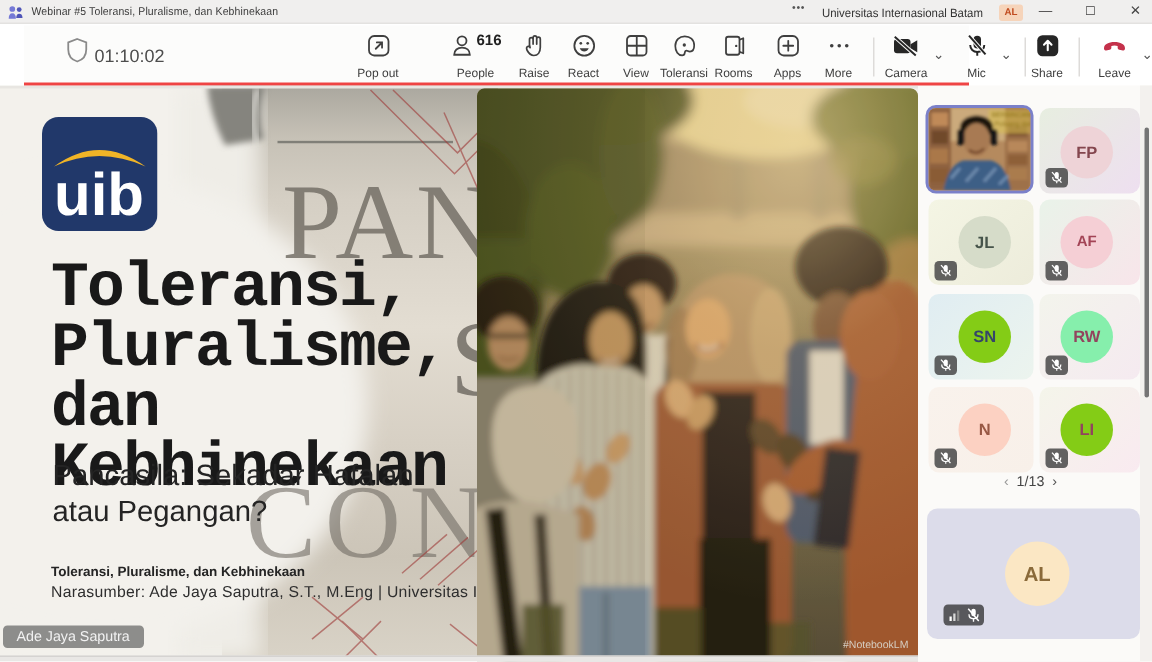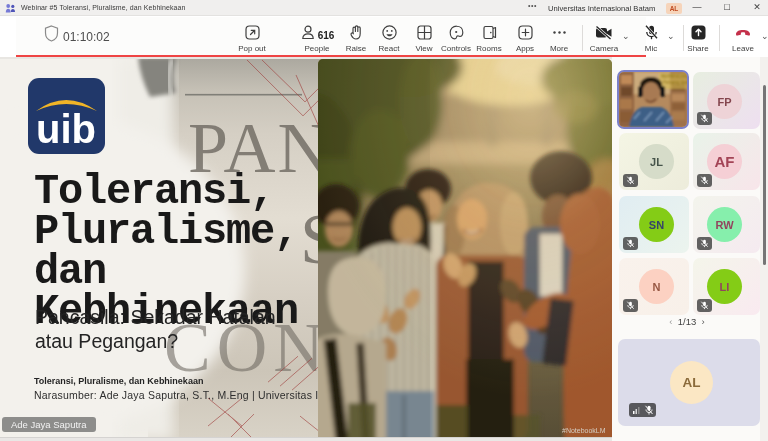--- a/index.html
+++ b/index.html
@@ -10,21 +10,21 @@
 
 #titlebar{position:absolute;left:0;top:0;width:768px;height:16px;background:#f0efee;border-bottom:1px solid #e3e2e0}
 #titlebar .tname{position:absolute;left:21px;top:3px;font-size:7.5px;color:#3a3a3a;letter-spacing:.1px;transform:scaleX(.93);transform-origin:0 0}
 #titlebar .dots{position:absolute;left:528px;top:2px;font-size:7px;letter-spacing:.5px;color:#555}
 #titlebar .org{position:absolute;left:548px;top:3.5px;font-size:8px;color:#333;transform:scaleX(.95);transform-origin:0 0}
 #titlebar .albadge{position:absolute;left:666px;top:2.5px;width:16px;height:11px;background:#f6d4ba;border-radius:2px;font-size:6.5px;font-weight:bold;color:#c04a1e;text-align:center;line-height:11px}
 .winbtn{position:absolute;top:0;width:14px;height:15px;color:#444;font-size:9px;text-align:center;line-height:15px}
 
 #toolbar{position:absolute;left:16px;top:17px;width:630px;height:41px;background:#fcfcfb;border-bottom:3px solid #ef4444}
 .tbtn{position:absolute;top:5px;width:44px;text-align:center}
-.tbtn .ic{height:19px;display:flex;align-items:flex-end;justify-content:center}
+.tbtn .ic{height:19px;display:flex;align-items:flex-start;justify-content:center}
 .tbtn .lb{font-size:8px;color:#3e3e3e;margin-top:3px;white-space:nowrap}
 .sep{position:absolute;top:8px;width:1px;height:26px;background:#dddbd9}
 .chev{position:absolute;top:14px;font-size:9px;color:#555}
 #timer{position:absolute;left:47px;top:13px;font-size:12px;color:#4d4d4d}
 
 #slide{position:absolute;left:0;top:57px;width:612px;height:384px;background:#f3f1ec;overflow:hidden}
 #stone{position:absolute;left:0;top:0;width:612px;height:383px}
 #uiblogo{position:absolute;left:28px;top:21px;width:77px;height:76px}
 #title1{position:absolute;left:34px;top:115px;width:300px;font-family:Liberation Mono, monospace;font-weight:bold;font-size:42px;line-height:40px;color:#191919;letter-spacing:-1.2px}
 #subtitle{position:absolute;left:35px;top:249px;width:290px;font-size:19.5px;line-height:23.5px;color:#242424}
@@ -123,21 +123,21 @@
       <div class="lb">View</div>
     </div>
 
     <div class="tbtn" style="left:418px">
       <div class="ic">
           <svg width="17" height="17" viewBox="0 0 17 17">
             <path d="M8.5 2.2 C12 2.2 14.8 4.3 14.8 8.2 C14.8 10.8 13.6 12.4 11.9 12.4 C10.8 12.4 10.3 11.8 9.7 11.8 C9.1 11.8 8.6 12.4 8.5 13.3 C8.4 14.3 7.8 14.9 6.8 14.9 C4.1 14.9 2.2 12.2 2.2 8.6 C2.2 4.7 5 2.2 8.5 2.2 Z" fill="none" stroke="#3f3f3f" stroke-width="1.15"></path>
             <circle cx="8.2" cy="8" r="1.1" fill="#3f3f3f"></circle>
           </svg>
         </div>
-      <div class="lb">Controls</div>
+      <div class="lb">Toleransi</div>
     </div>
 
     <div class="tbtn" style="left:451px">
       <div class="ic">
           <svg width="17" height="17" viewBox="0 0 17 17">
             <rect x="3" y="2.5" width="9" height="12" rx="1.5" fill="none" stroke="#3f3f3f" stroke-width="1.2"></rect>
             <path d="M12 4.5 L14.5 3.5 V13.5 L12 12.5" fill="none" stroke="#3f3f3f" stroke-width="1.2" stroke-linejoin="round"></path>
             <circle cx="9.8" cy="8.6" r="0.8" fill="#3f3f3f"></circle>
           </svg>
         </div>
@@ -440,21 +440,21 @@
     <div class="circle" style="left:27px;top:87px;width:35px;height:35px;background:#d6dcc9;color:#46544a;font-size:11px">JL</div>
     <div class="micmute" style="left:11px;top:116.5px">
         <svg width="9" height="9" viewBox="0 0 10 10">
           <rect x="3.5" y="0.8" width="3" height="5" rx="1.5" fill="#fff"></rect>
           <path d="M2 4.5 C2 6.3 3.3 7.5 5 7.5 C6.7 7.5 8 6.3 8 4.5 M5 7.5 V9" fill="none" stroke="#fff" stroke-width="0.9"></path>
           <path d="M1.5 0.8 L8.5 8.6" stroke="#fff" stroke-width="1"></path>
         </svg>
       </div>
 
     <div class="tile" style="left:81px;top:76px;width:67px;height:57px;background:linear-gradient(135deg,#e9f3e9,#f8e5ea)"></div>
-    <div class="circle" style="left:95px;top:87px;width:35px;height:35px;background:#f5cfd5;color:#a34456;font-size:15px">AF</div>
+    <div class="circle" style="left:95px;top:87px;width:35px;height:35px;background:#f5cfd5;color:#a34456;font-size:10px">AF</div>
     <div class="micmute" style="left:85px;top:116.5px">
         <svg width="9" height="9" viewBox="0 0 10 10">
           <rect x="3.5" y="0.8" width="3" height="5" rx="1.5" fill="#fff"></rect>
           <path d="M2 4.5 C2 6.3 3.3 7.5 5 7.5 C6.7 7.5 8 6.3 8 4.5 M5 7.5 V9" fill="none" stroke="#fff" stroke-width="0.9"></path>
           <path d="M1.5 0.8 L8.5 8.6" stroke="#fff" stroke-width="1"></path>
         </svg>
       </div>
 
     <div class="tile" style="left:7px;top:139px;width:70px;height:57px;background:linear-gradient(135deg,#e0edf2,#ecf4ee)"></div>
     <div class="circle" style="left:27px;top:150px;width:35px;height:35px;background:#84cc16;color:#35446a;font-size:11px">SN</div>

